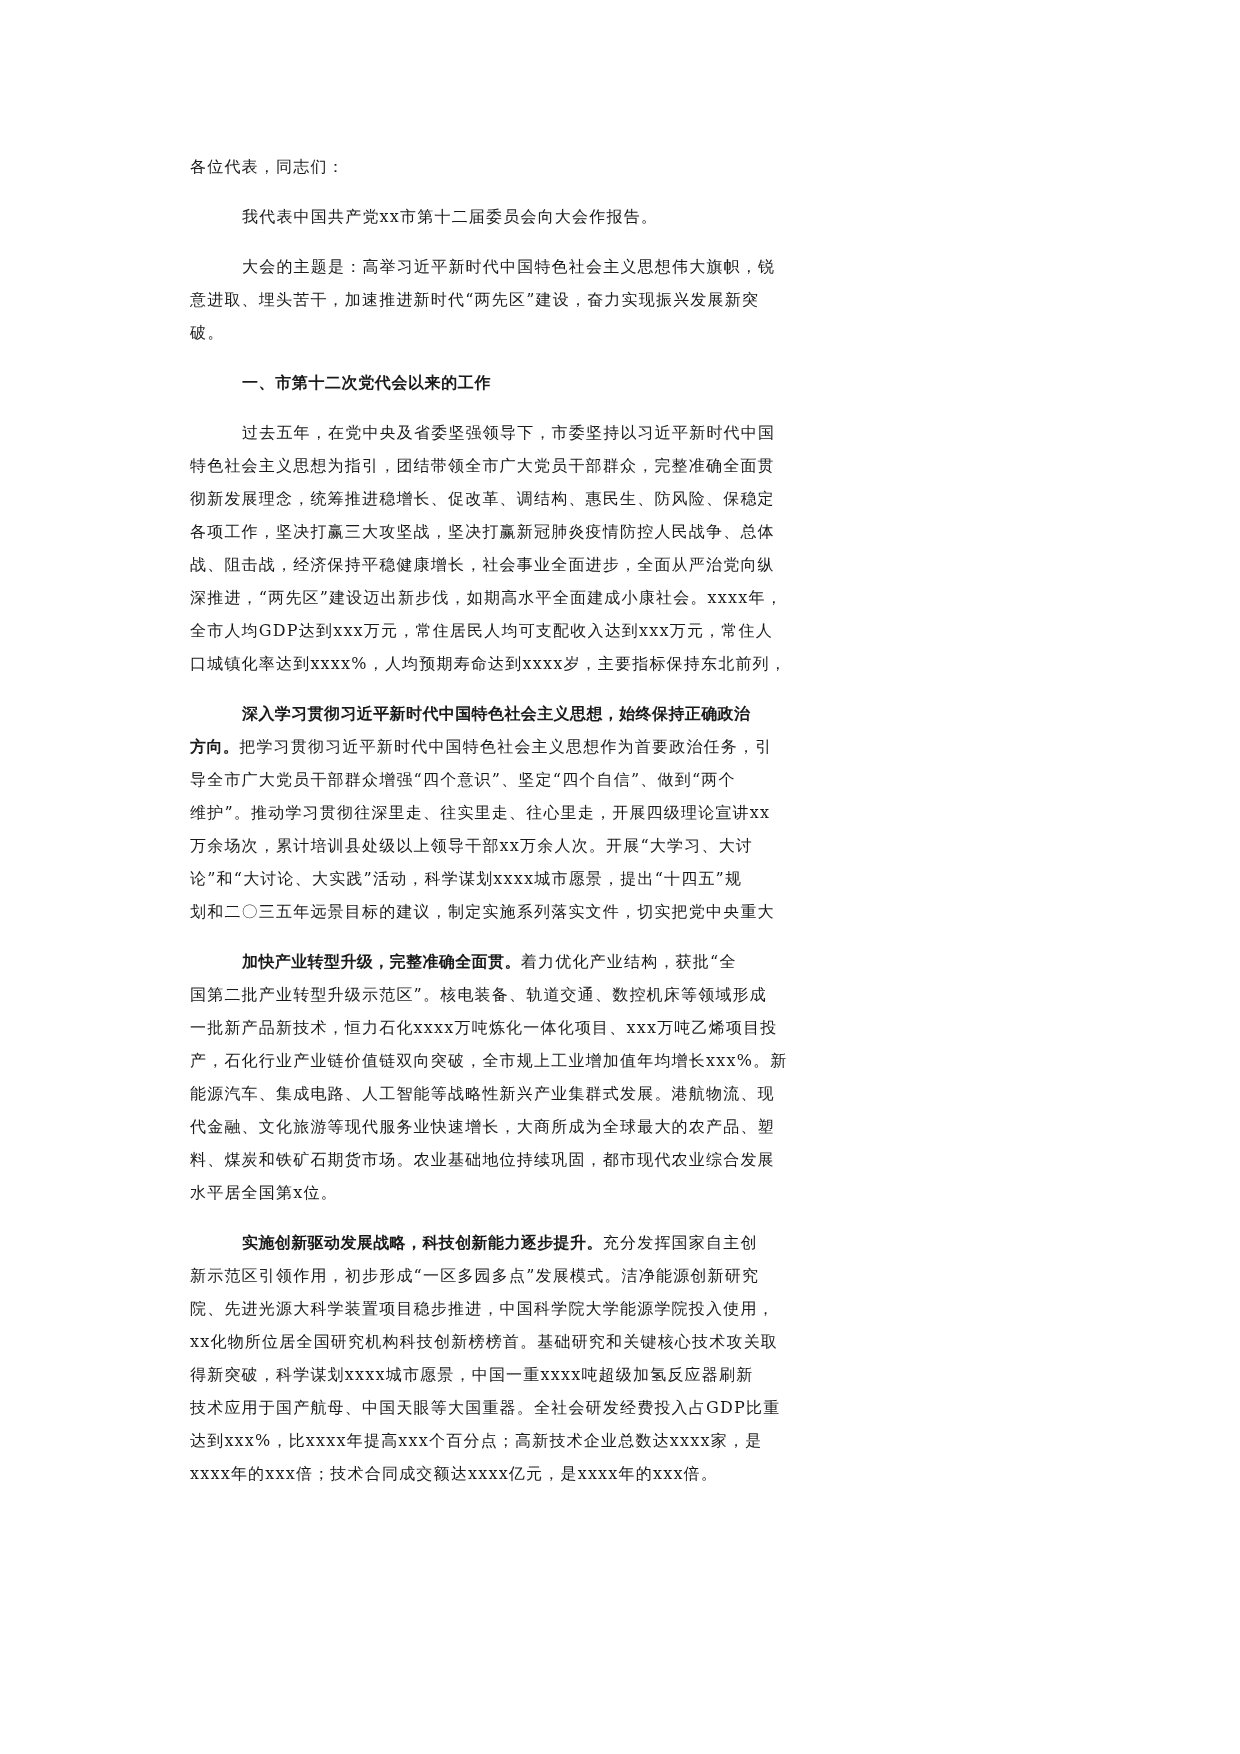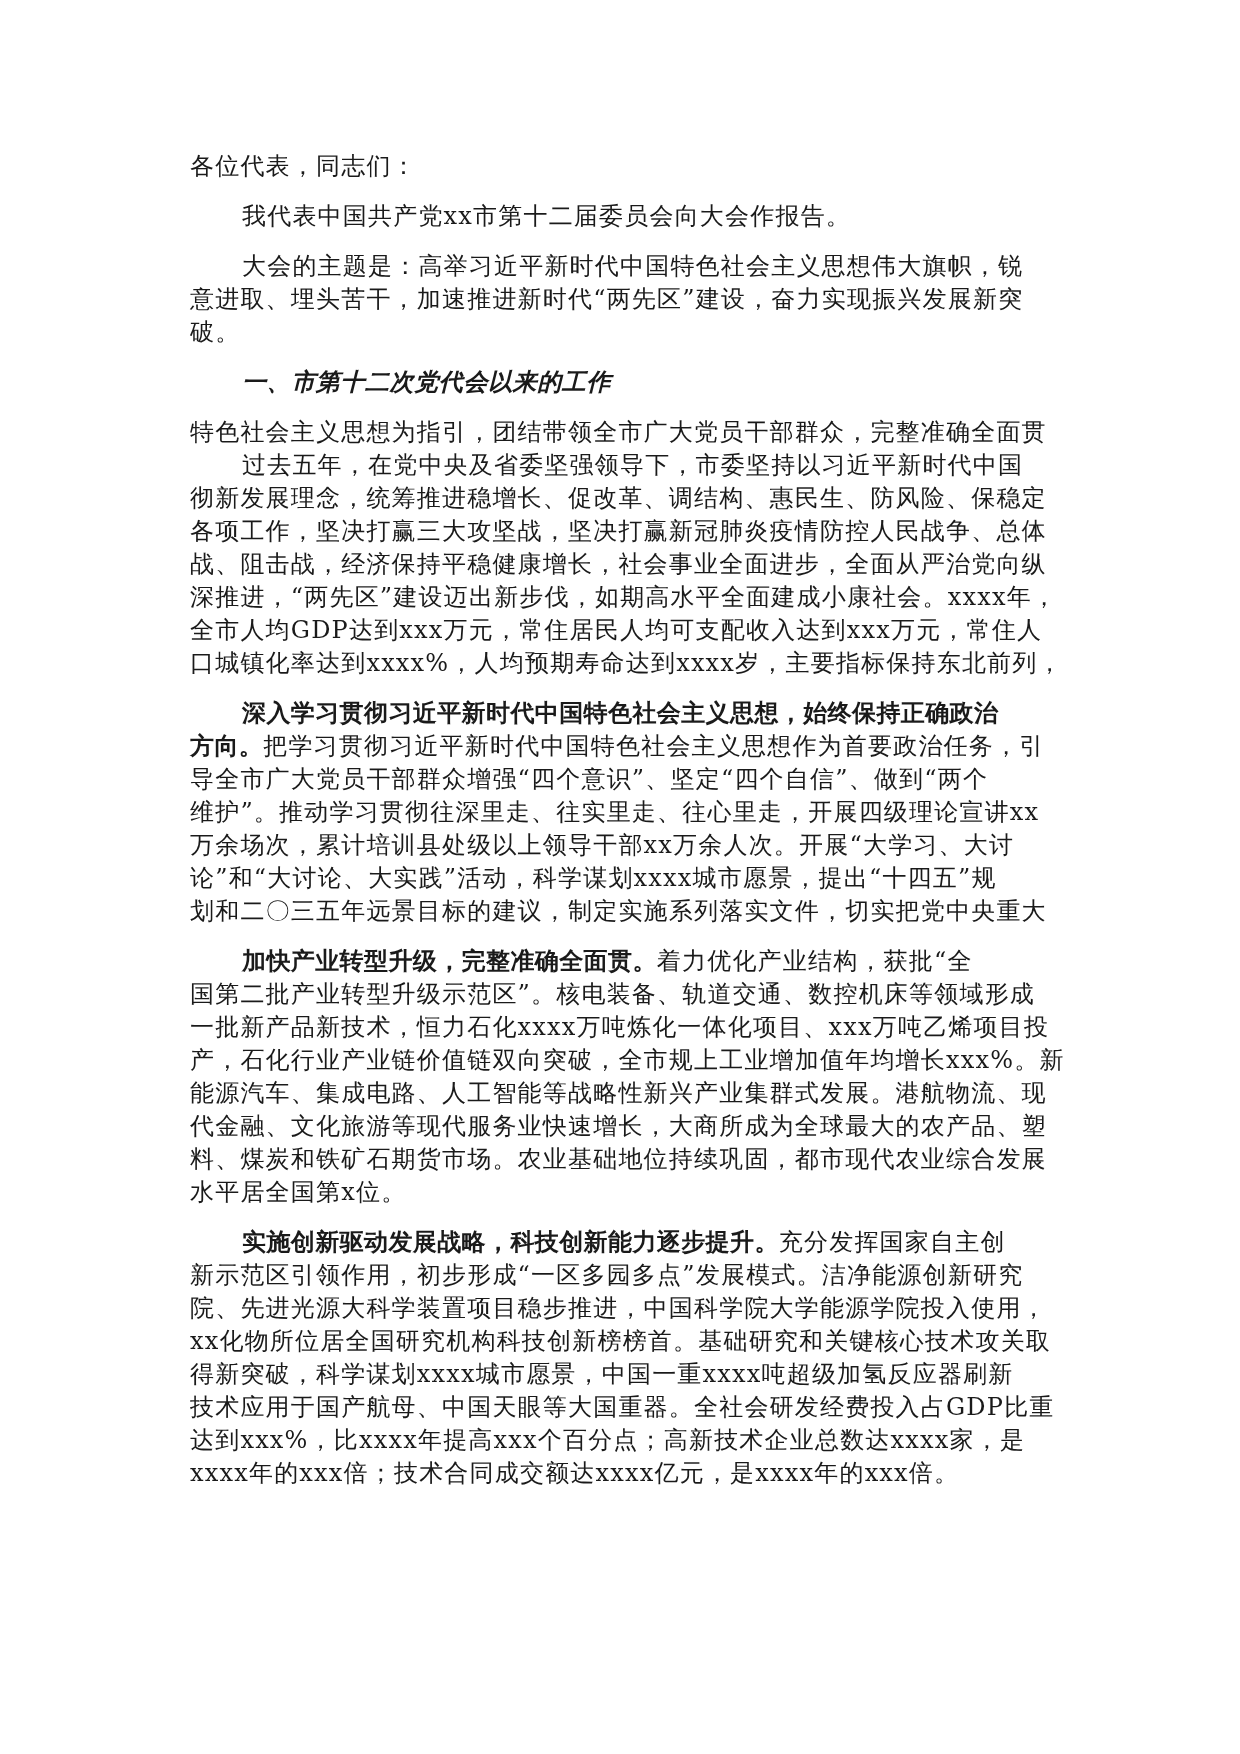--- a/index.html
+++ b/index.html
@@ -15,42 +15,41 @@
       font-family: "DejaVu Serif", "Liberation Serif", serif;
       color: #1a1a1a;
     }
     .page {
       position: absolute;
       left: 190px;
       top: 150px;
       width: 870px;
     }
     .line {
-      font-size: 24px;
+      font-size: 16px;
       line-height: 33px;
       height: 33px;
       white-space: nowrap;
       letter-spacing: 1.2px;
     }
     .para {
       margin-bottom: 17px;
     }
     .indent {
       padding-left: 52px;
     }
     .bold {
       font-weight: bold;
       font-family: Liberation Serif, serif;
       letter-spacing: 0.4px;
     }
     .heading {
       font-weight: bold;
       font-family: "DejaVu Sans", "Liberation Sans", sans-serif;
       letter-spacing: 0.6px;
-      font-style: italic;
     }
   </style>
 </head>
 <body>
 
 <div class="page">
 
   <div class="para">
     <div class="line">各位代表，同志们：</div>
   </div>
@@ -63,22 +62,22 @@
     <div class="line indent">大会的主题是：高举习近平新时代中国特色社会主义思想伟大旗帜，锐</div>
     <div class="line">意进取、埋头苦干，加速推进新时代“两先区”建设，奋力实现振兴发展新突</div>
     <div class="line">破。</div>
   </div>
 
   <div class="para">
     <div class="line indent heading">一、市第十二次党代会以来的工作</div>
   </div>
 
   <div class="para">
+    <div class="line indent">过去五年，在党中央及省委坚强领导下，市委坚持以习近平新时代中国</div>
     <div class="line">特色社会主义思想为指引，团结带领全市广大党员干部群众，完整准确全面贯</div>
-    <div class="line indent">过去五年，在党中央及省委坚强领导下，市委坚持以习近平新时代中国</div>
     <div class="line">彻新发展理念，统筹推进稳增长、促改革、调结构、惠民生、防风险、保稳定</div>
     <div class="line">各项工作，坚决打赢三大攻坚战，坚决打赢新冠肺炎疫情防控人民战争、总体</div>
     <div class="line">战、阻击战，经济保持平稳健康增长，社会事业全面进步，全面从严治党向纵</div>
     <div class="line">深推进，“两先区”建设迈出新步伐，如期高水平全面建成小康社会。xxxx年，</div>
     <div class="line">全市人均GDP达到xxx万元，常住居民人均可支配收入达到xxx万元，常住人</div>
     <div class="line">口城镇化率达到xxxx%，人均预期寿命达到xxxx岁，主要指标保持东北前列，</div>
   </div>
 
   <div class="para">
     <div class="line indent bold">深入学习贯彻习近平新时代中国特色社会主义思想，始终保持正确政治</div>

